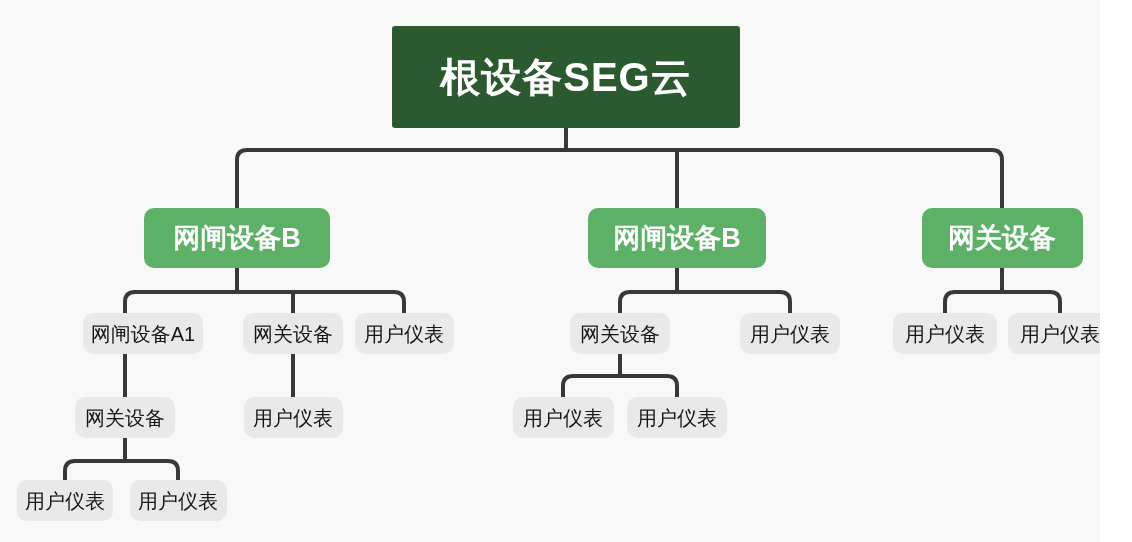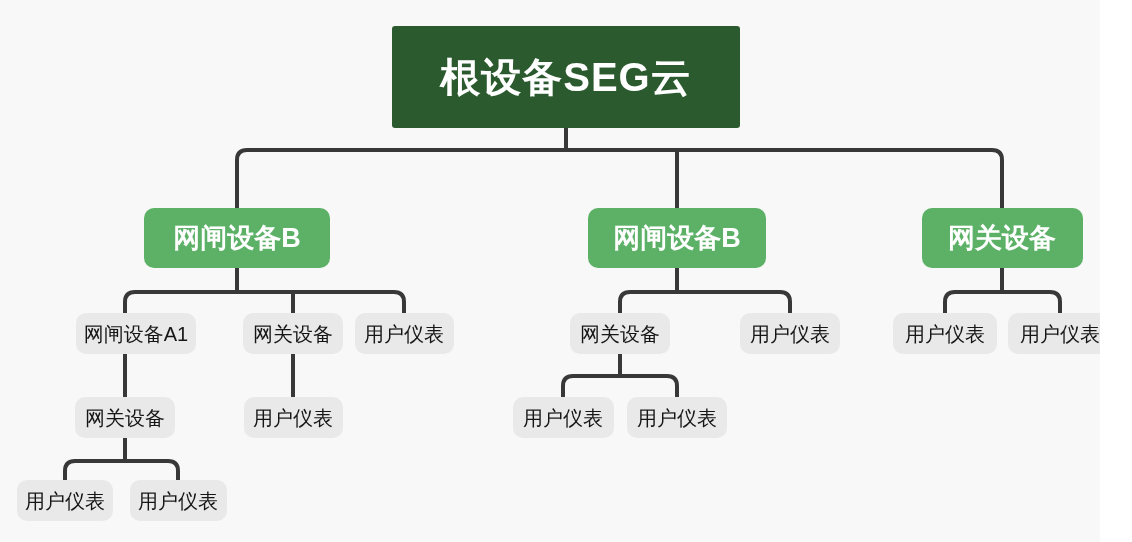--- a/index.html
+++ b/index.html
@@ -72,21 +72,21 @@
       <path d="M620 354 L620 376" fill="none" stroke="#383838" stroke-width="4" stroke-linecap="round" stroke-linejoin="round"></path>
       <path d="M563 397 L563 386 Q563 376 573 376 L667 376 Q677 376 677 386 L677 397" fill="none" stroke="#383838" stroke-width="4" stroke-linecap="round" stroke-linejoin="round"></path>
       <path d="M125 438 L125 461" fill="none" stroke="#383838" stroke-width="4" stroke-linecap="round" stroke-linejoin="round"></path>
       <path d="M65 480 L65 471 Q65 461 75 461 L168 461 Q178 461 178 471 L178 480" fill="none" stroke="#383838" stroke-width="4" stroke-linecap="round" stroke-linejoin="round"></path>
     </svg>
 
 <div class="node node-root" style="left: 392px; top: 26px; width: 348px; height: 102px; background: rgb(43, 90, 47);">根设备SEG云</div>
     <div class="node node-branch" style="left: 144px; top: 208px; width: 186px; height: 60px; background: rgb(92, 177, 103);">网闸设备B</div>
     <div class="node node-branch" style="left: 588px; top: 208px; width: 178px; height: 60px; background: rgb(92, 177, 103);">网闸设备B</div>
     <div class="node node-branch" style="left: 921.5px; top: 208px; width: 161px; height: 60px; background: rgb(92, 177, 103);">网关设备</div>
-    <div class="node node-leaf" style="left: 76px; top: 313px; width: 120px; height: 41px; background: rgb(233, 233, 233);">网闸设备A1</div>
+    <div class="node node-leaf" style="left: 83px; top: 313px; width: 120px; height: 41px; background: rgb(233, 233, 233);">网闸设备A1</div>
     <div class="node node-leaf" style="left: 243px; top: 313px; width: 100px; height: 41px; background: rgb(233, 233, 233);">网关设备</div>
     <div class="node node-leaf" style="left: 354.5px; top: 313px; width: 99px; height: 41px; background: rgb(233, 233, 233);">用户仪表</div>
     <div class="node node-leaf" style="left: 570px; top: 313px; width: 100px; height: 41px; background: rgb(233, 233, 233);">网关设备</div>
     <div class="node node-leaf" style="left: 740px; top: 313px; width: 100px; height: 41px; background: rgb(233, 233, 233);">用户仪表</div>
     <div class="node node-leaf" style="left: 893px; top: 313px; width: 104px; height: 41px; background: rgb(233, 233, 233);">用户仪表</div>
     <div class="node node-leaf" style="left: 1008px; top: 313px; width: 104px; height: 41px; background: rgb(233, 233, 233);">用户仪表</div>
     <div class="node node-leaf" style="left: 75px; top: 397px; width: 100px; height: 41px; background: rgb(233, 233, 233);">网关设备</div>
     <div class="node node-leaf" style="left: 243.5px; top: 397px; width: 99px; height: 41px; background: rgb(233, 233, 233);">用户仪表</div>
     <div class="node node-leaf" style="left: 512.5px; top: 397px; width: 101px; height: 41px; background: rgb(233, 233, 233);">用户仪表</div>
     <div class="node node-leaf" style="left: 627px; top: 397px; width: 100px; height: 41px; background: rgb(233, 233, 233);">用户仪表</div>

